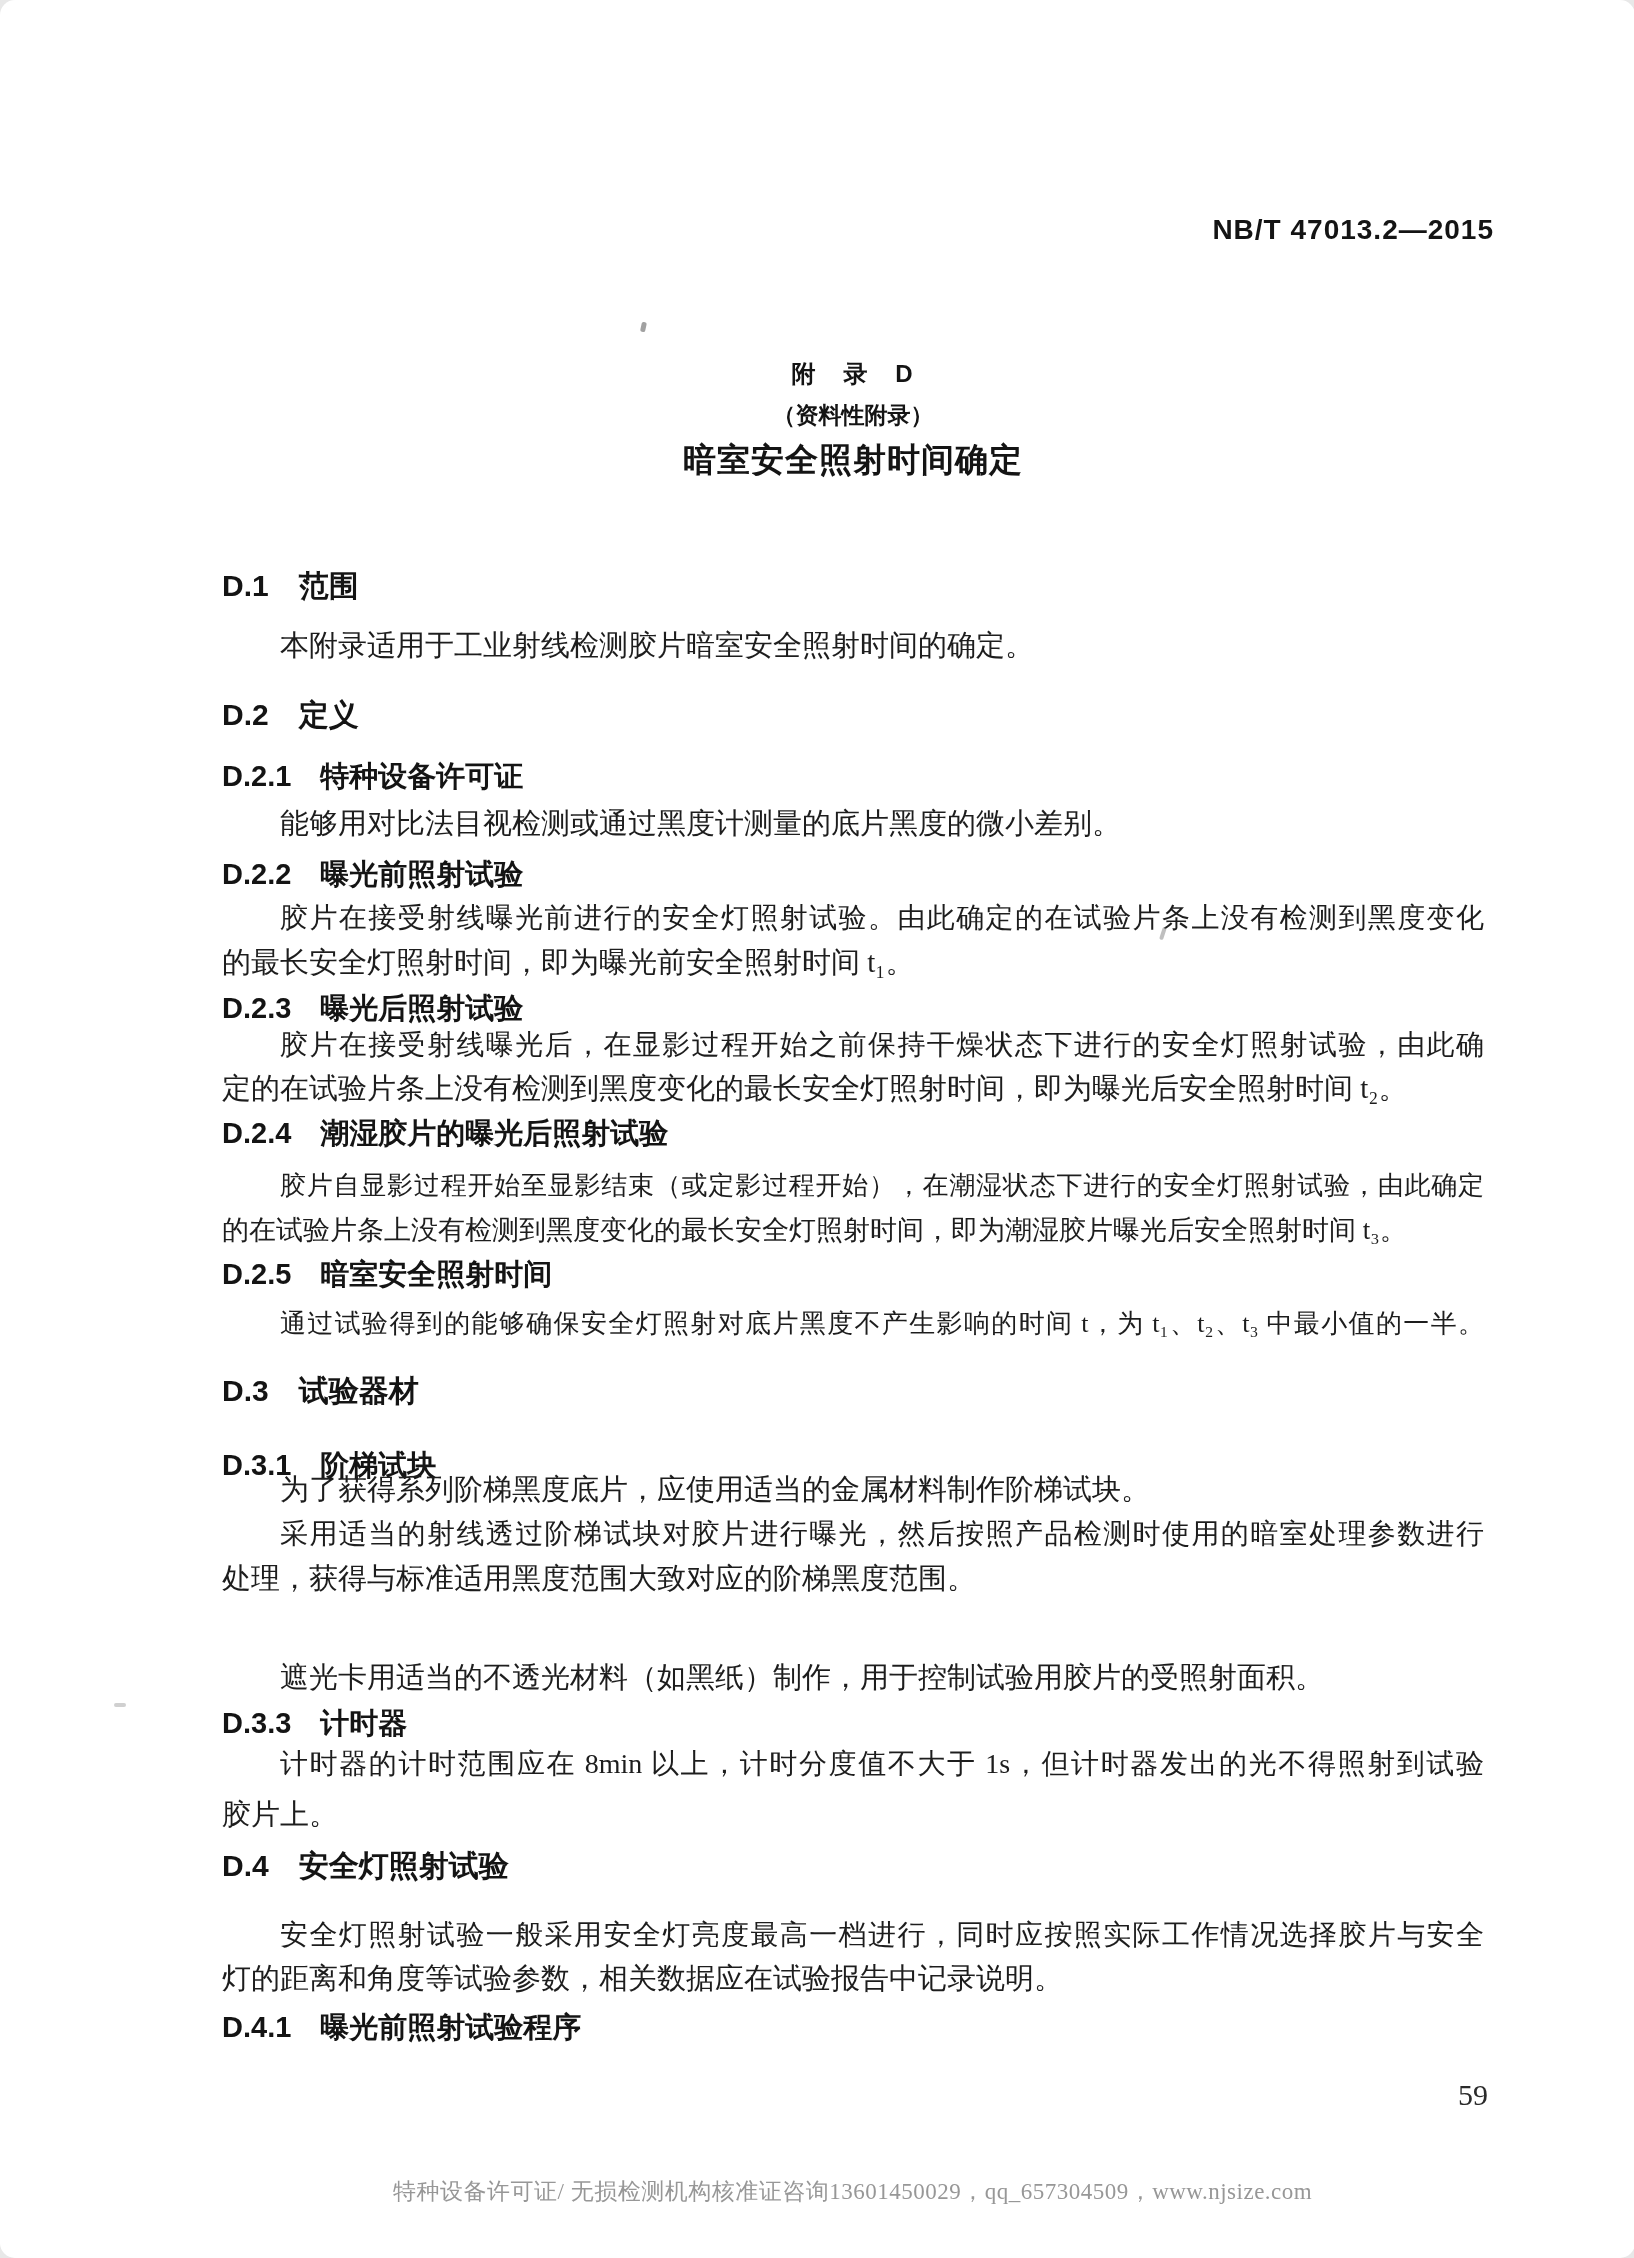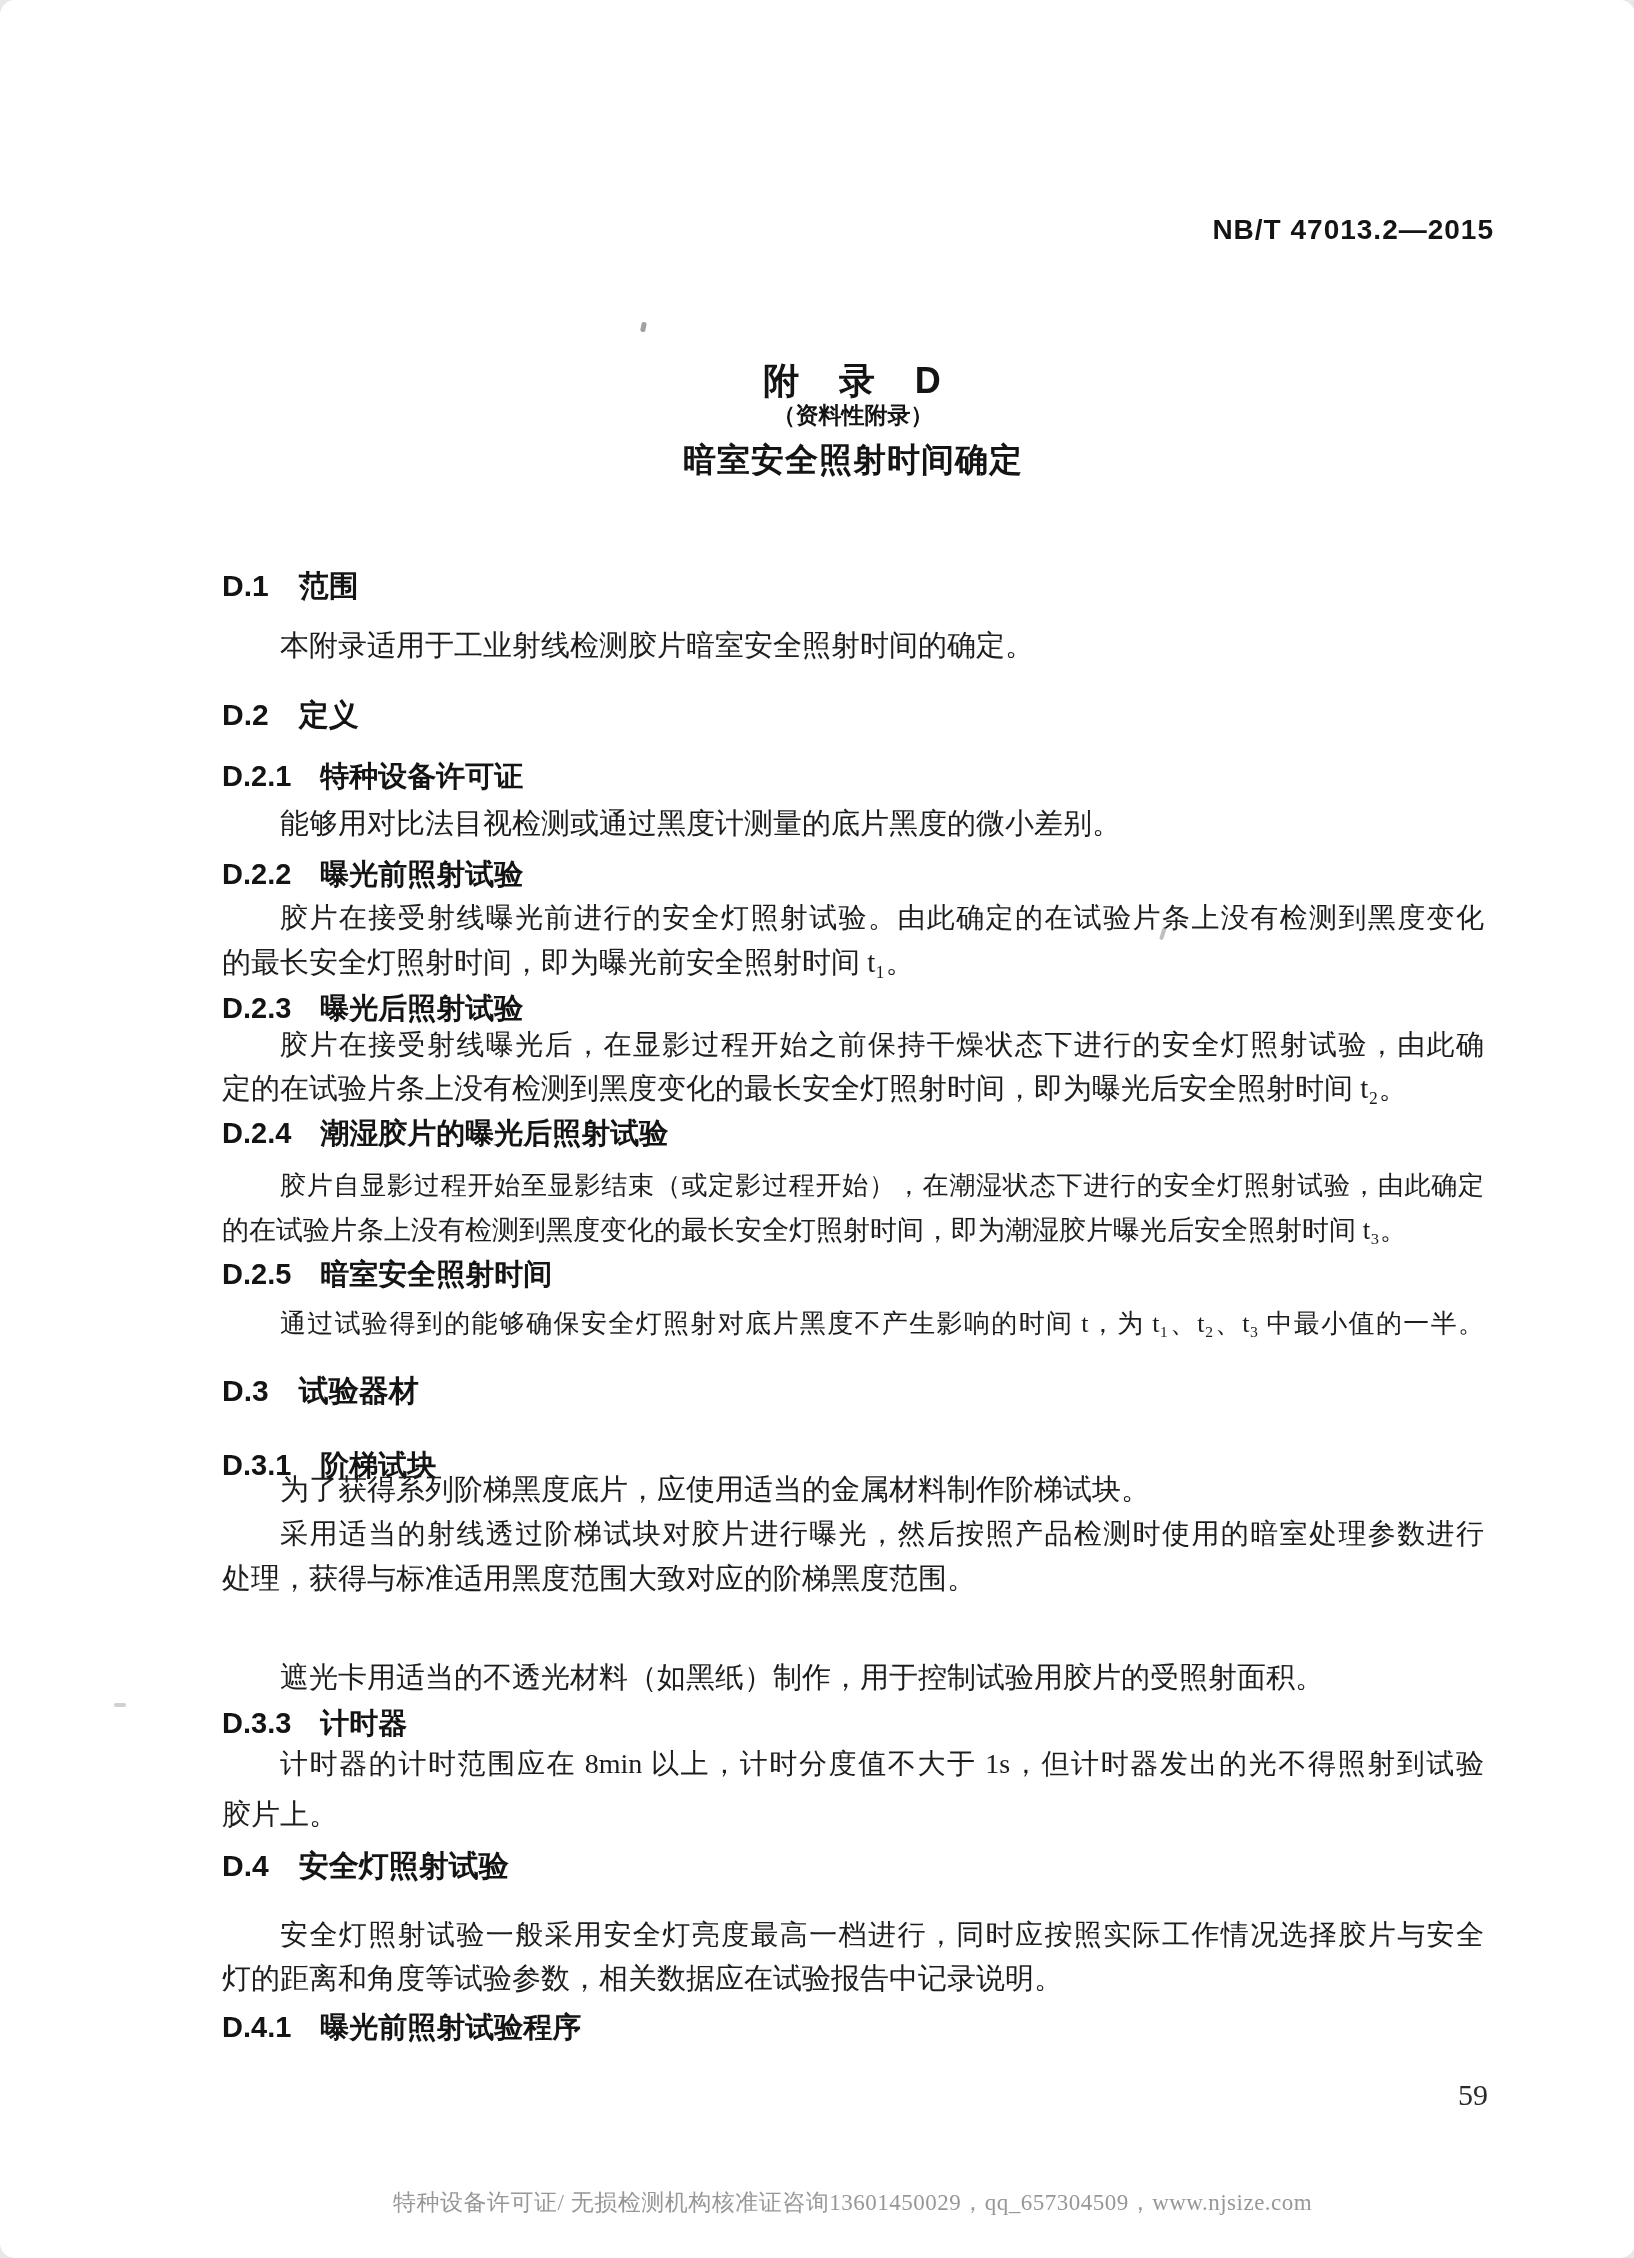--- a/index.html
+++ b/index.html
@@ -15,21 +15,21 @@
     position:absolute; top:214px; right:141px;
     font-family:"Liberation Sans","DejaVu Sans",sans-serif;
     font-weight:700; font-size:28px; letter-spacing:1px; color:#141414;
   }
   
   .t-center {
     position:absolute; left:222px; width:1262px; text-align:center;
     font-family:"Liberation Sans","DejaVu Sans",sans-serif;
     font-weight:700; color:#141414; line-height:1.1;
   }
-  .t1 { top:361px; font-size:36px; letter-spacing:1.9px; }
+  .t1 { top:361px; font-size:24px; letter-spacing:1.9px; }
   .t2 { top:403px; font-size:23px; }
   .t3 { top:442px; font-size:33px; letter-spacing:1px; }
   
   .ln {
     position:absolute; left:222px; width:1262px;
     font-size:29px; line-height:1.22; white-space:normal;
     color:#1d1d1d;
   }
   .h1, .h2 {
     font-family:"Liberation Sans","DejaVu Sans",sans-serif;
@@ -44,21 +44,20 @@
   
   .pageno {
     position:absolute; right:147px; top:2078px;
     font-size:30px; color:#2a2a2a;
   }
   
   .watermark {
     position:absolute; left:393px; top:2176px;
     font-size:23px; color:#979797; letter-spacing:0.5px;
     font-family:"Liberation Serif","DejaVu Serif",serif;
-    margin-top:11px;
   }
   
   .speck { position:absolute; background:#8a8a8a; border-radius:1.9px; }
   .speck.a { left:641px; top:322px; width:4.8px;  height:9.7px; transform:rotate(12deg); opacity:.8; }
   .speck.b { left:1161px; top:927px; width:3.9px; height:12.6px; transform:rotate(18deg); opacity:.55; }
   .speck.c { left:114px; top:1703px; width:11.6px; height:3.9px; opacity:.4; }
 </style>
 </head>
 <body>
 

